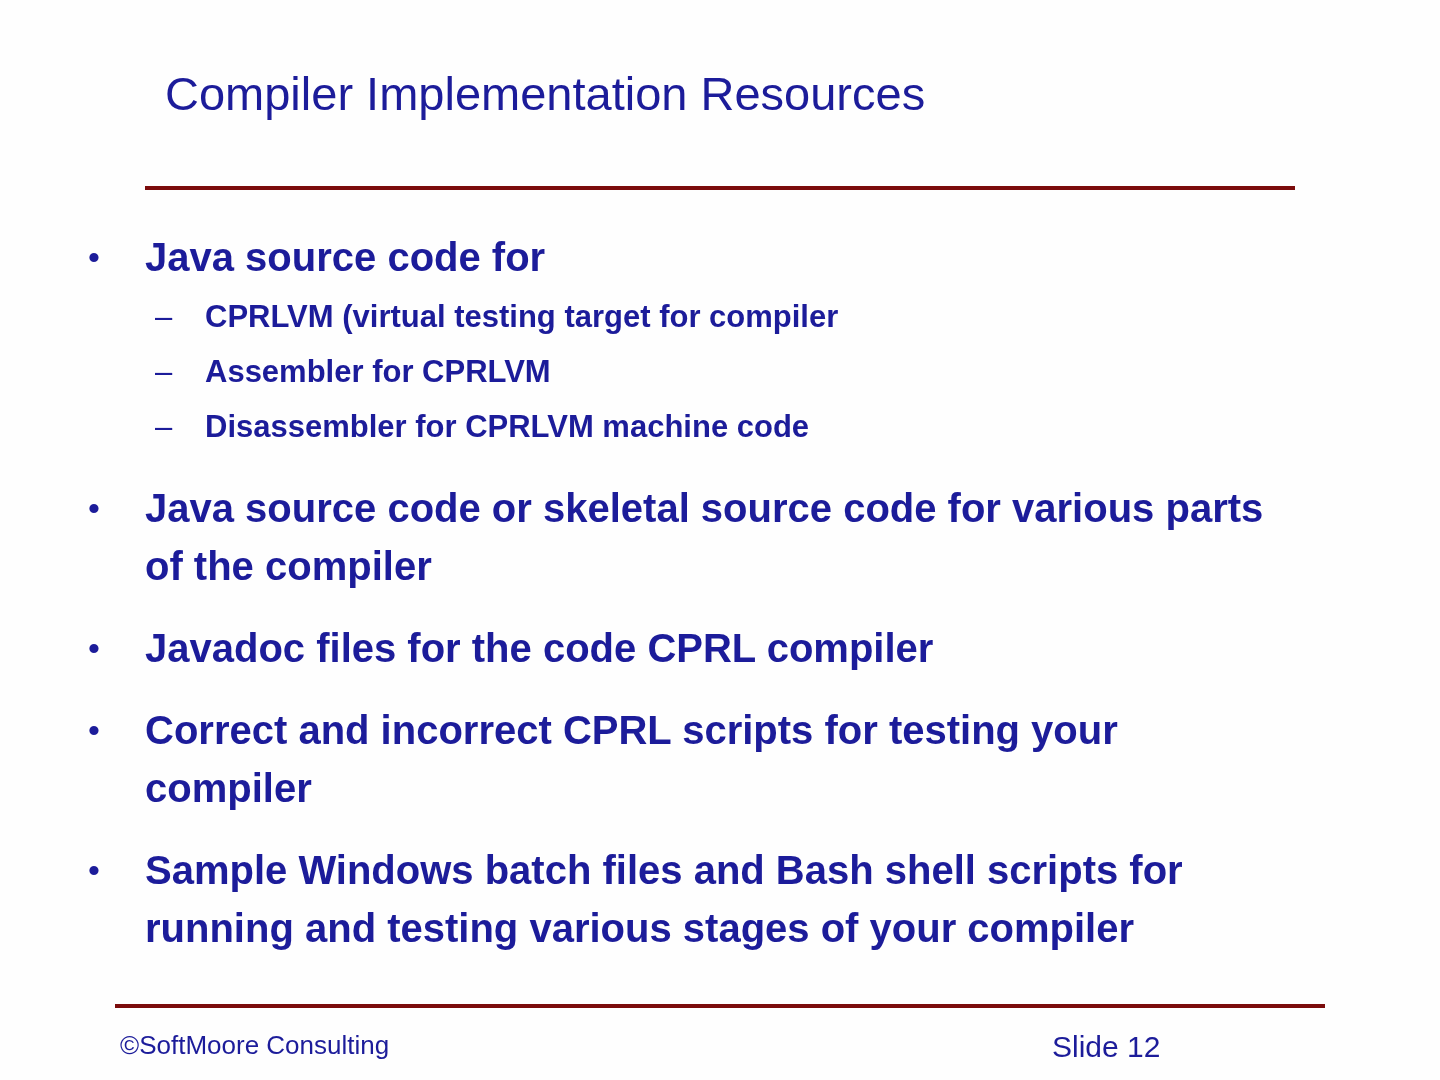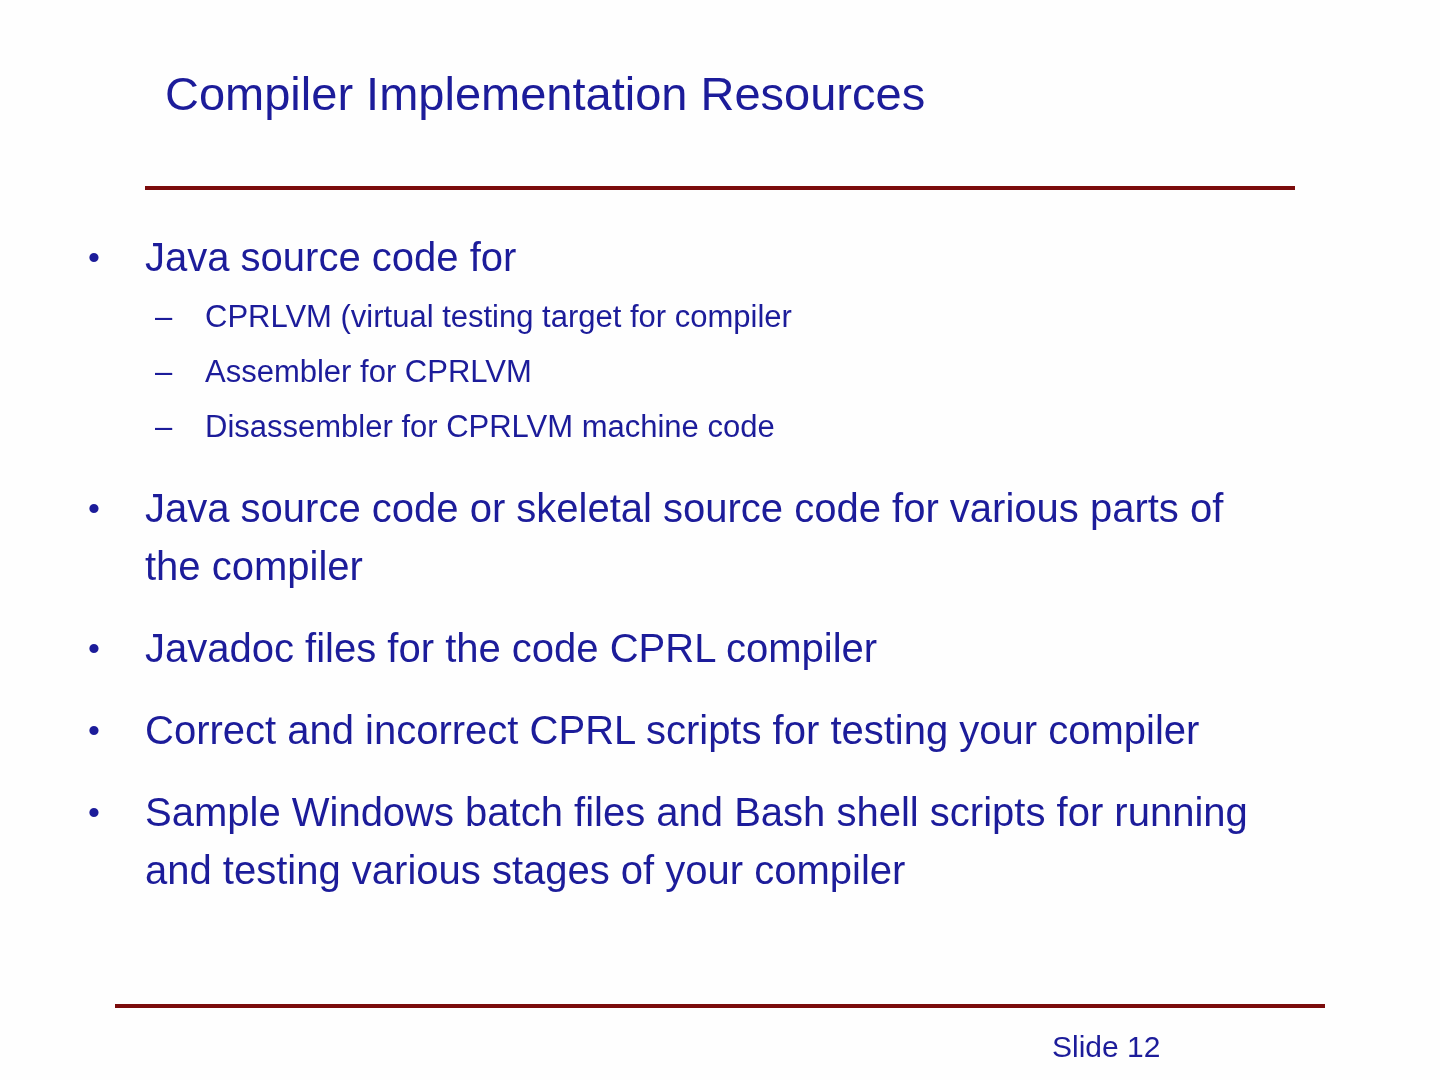--- a/index.html
+++ b/index.html
@@ -69,20 +69,21 @@
     font-size: 34px;
     line-height: 58px;
   }
   .li-l2 > .bullet-glyph {
     flex: 0 0 50px;
     line-height: 45px;
   }
   .bullet-text {
     flex: 1 1 auto;
     max-width: 1120px;
+    font-weight: bold;
   }
   .footer-rule {
     position: absolute;
     left: 115px;
     top: 1004px;
     width: 1210px;
     height: 4px;
     background: var(--rule-color);
   }
   .footer-copyright {
@@ -147,15 +148,16 @@
   </div>
 
   <div class="li li-l1">
     <span class="bullet-glyph">•</span>
     <span class="bullet-text">Sample Windows batch files and Bash shell scripts for running and testing various stages of your compiler</span>
   </div>
 </div>
 
   <div class="footer-rule"></div>
 
+  <div class="footer-copyright">©SoftMoore Consulting</div>
 
   <div class="footer-slide-number">Slide 12</div>
 </div>
 
 </body></html>

